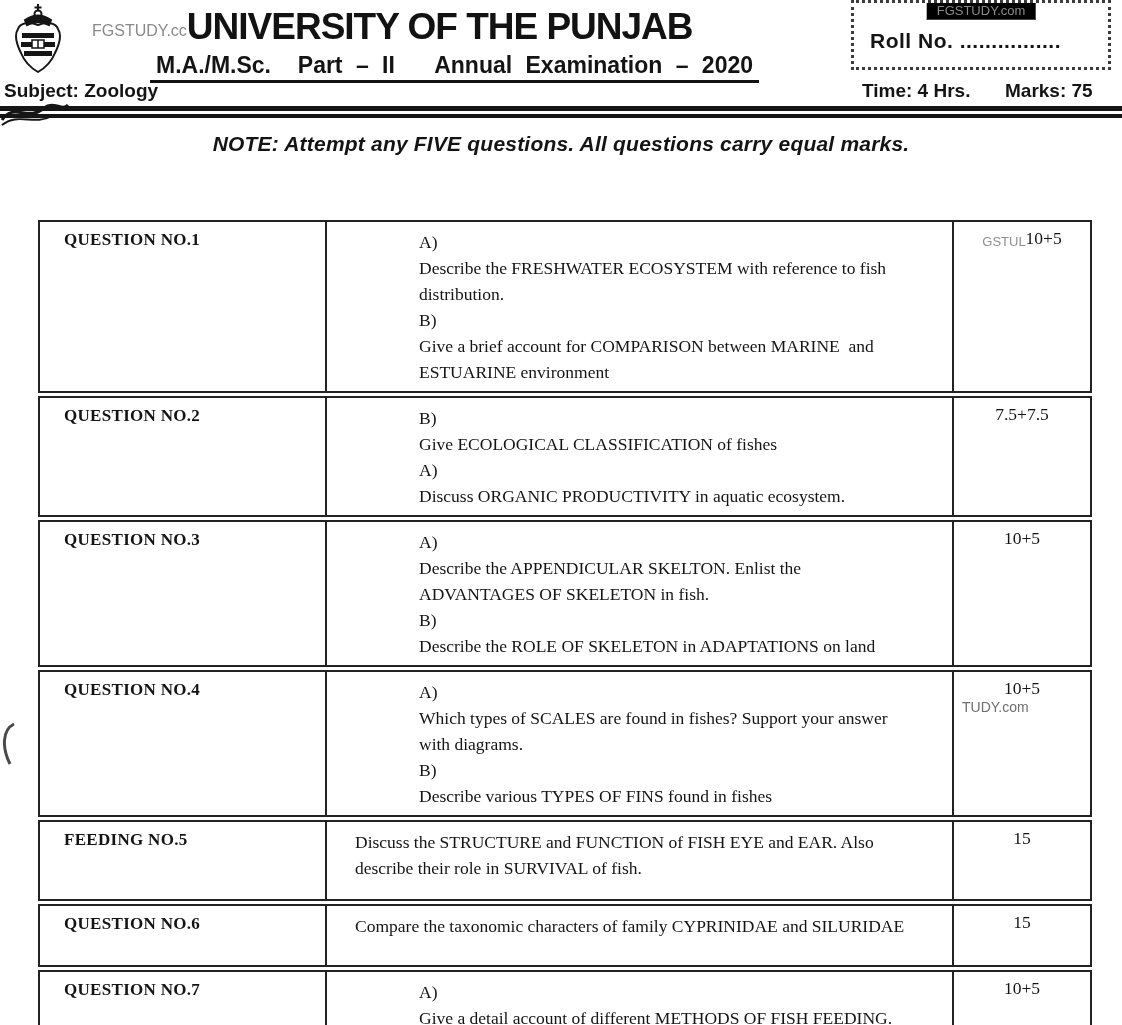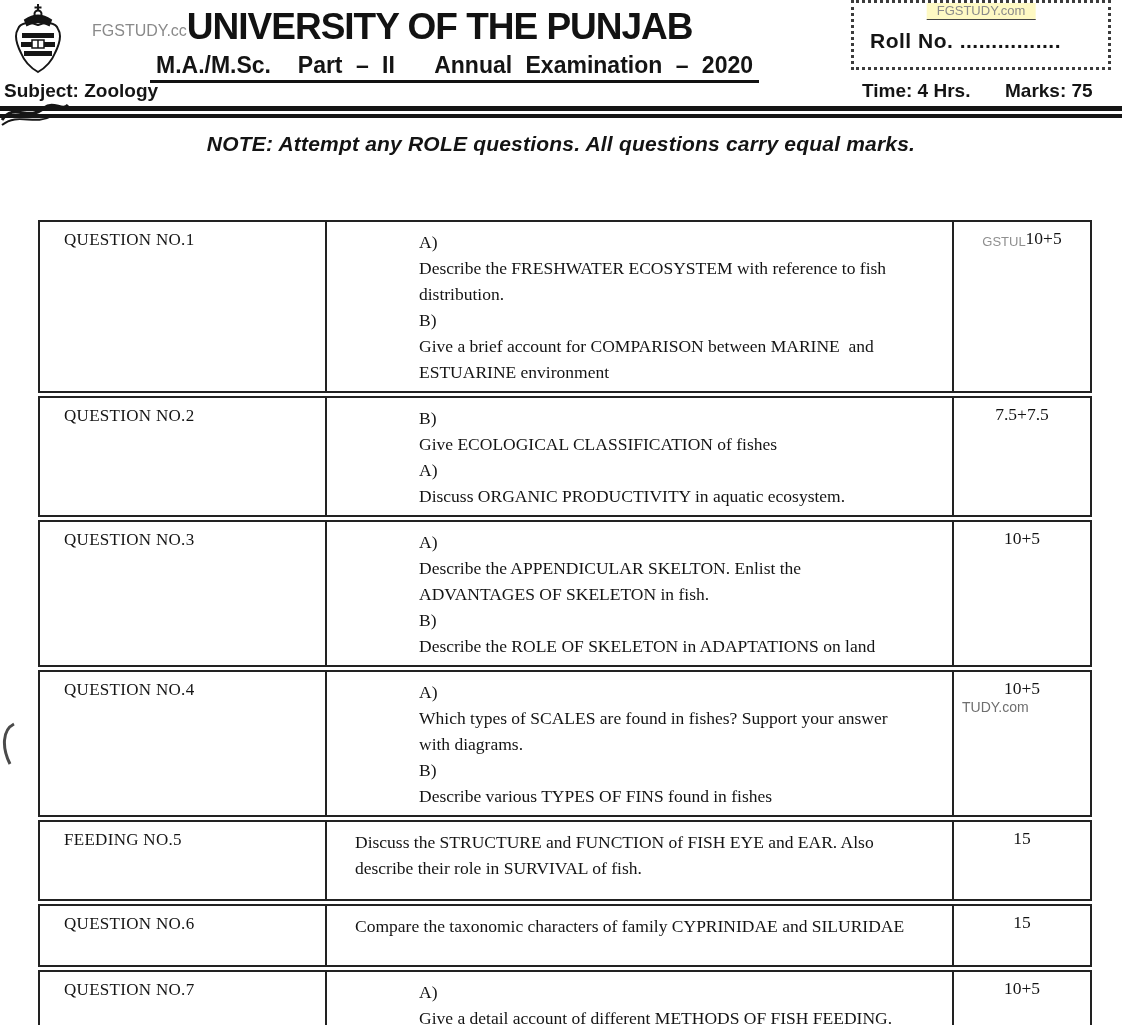--- a/index.html
+++ b/index.html
@@ -14,21 +14,21 @@
   .site-wm { font-family:"Liberation Sans",sans-serif; color:#8a8a8a; font-size:16px; margin-top:14px;text-align:center; }
   .uni-title { font-family:"Liberation Sans",sans-serif; font-weight:bold; font-size:37px;
                letter-spacing:-1px; color:#121212; line-height:1.05; }
   .exam-line { position:absolute; left:150px; top:52px; font-family:"Liberation Sans",sans-serif;
                font-weight:bold; font-size:23px; word-spacing:7px; border-bottom:3px solid #121212;
                padding:0 6px 1px 6px; }
   .roll-box { position:absolute; left:851px; top:0px; width:260px; height:70px;
               border:3px dotted #3c3c3c; }
   .roll-wm { position:absolute; left:50%; transform:translateX(-50%); top:0px;
              font-family:"Liberation Sans",sans-serif; font-size:13px; color:#8a8a8a;
-             background:#fef9c3; padding:0 10px 1px 10px; border-bottom:1px solid #444; }
+             background:#000000; padding:0 10px 1px 10px; border-bottom:1px solid #444; }
   .roll-no { position:absolute; left:16px; top:26px; font-family:Liberation Sans, sans-serif;
              font-weight:bold; font-size:21px; letter-spacing:0.5px; }
   .subject-line { position:absolute; top:80px; left:0; width:1122px; height:24px;
                   font-family:"Liberation Sans",sans-serif; font-weight:bold; font-size:19px; }
   .subject-line span { position:absolute; top:0; }
   .lbl-subject { left:4px; }
   .lbl-paper { left:233px; }
   .lbl-time { left:862px; }
   .lbl-marks { left:1005px; }
 
@@ -40,21 +40,21 @@
 
   .note-line { position:absolute; left:0; top:132px; width:1122px; text-align:center;
                font-family:"Liberation Sans",sans-serif; font-weight:bold; font-style:italic;
                font-size:21px; letter-spacing:0.2px; }
 
   
   .qtable { position:absolute; left:38px; top:220px; width:1054px;
             display:flex; flex-direction:column; gap:3px; }
   .q-row { display:flex; border:2px solid #222; }
   .c1 { flex:0 0 287px; border-right:2px solid #222; padding:8px 10px 6px 24px;
-        font-size:17px; letter-spacing:0.3px; }
+        font-size:17px; letter-spacing:0.3px;font-weight:bold; }
   .c2 { flex:1 1 auto; padding:7px 8px 6px 24px; font-size:17.5px; line-height:26px; }
   .c3 { flex:0 0 138px; border-left:2px solid #222; padding:6px 4px; text-align:center;
         font-size:17.5px; }
   .c3.between { display:flex; flex-direction:column; justify-content:space-between; align-items:center; }
   .part { padding-left:68px; }
   .plabel { display:inline-block; width:56px; vertical-align:top; }
   .ptext { display:inline-block; width:490px; vertical-align:top; }
   .intro { padding-left:4px; width:575px; }
   .wm-pre { font-size:13px; color:#8f8f8f; font-family:"Liberation Sans",sans-serif; vertical-align:-2px; }
   .wm-below { display:block; font-size:14px; color:#6e6e6e; font-family:"Liberation Sans",sans-serif; text-align:left; padding-left:4px; }
@@ -104,21 +104,21 @@
     <div class="rule-gap"></div>
     <div class="rule-b"></div>
   <span class="flourish">
     <svg width="70" height="30" viewBox="0 0 70 30">
       <path d="M2 22 C14 4 28 24 44 10 C54 2 62 14 68 7" stroke="#151515" stroke-width="3" fill="none"></path>
       <path d="M2 27 C18 14 34 28 52 18" stroke="#151515" stroke-width="2" fill="none"></path>
     </svg>
   </span>
 </div>
 
-<div class="note-line">NOTE: Attempt any ROLE questions. All questions carry equal marks.</div>
+<div class="note-line">NOTE: Attempt any FIVE questions. All questions carry equal marks.</div>
 
 <span class="artifact">
   <svg width="16" height="44" viewBox="0 0 16 44">
     <path d="M14 2 C2 8 2 26 10 42" stroke="#4a4a4a" stroke-width="3" fill="none"></path>
   </svg>
 </span>
 
 <div class="qtable">
 
   <div class="q-row" style="min-height:106px">

